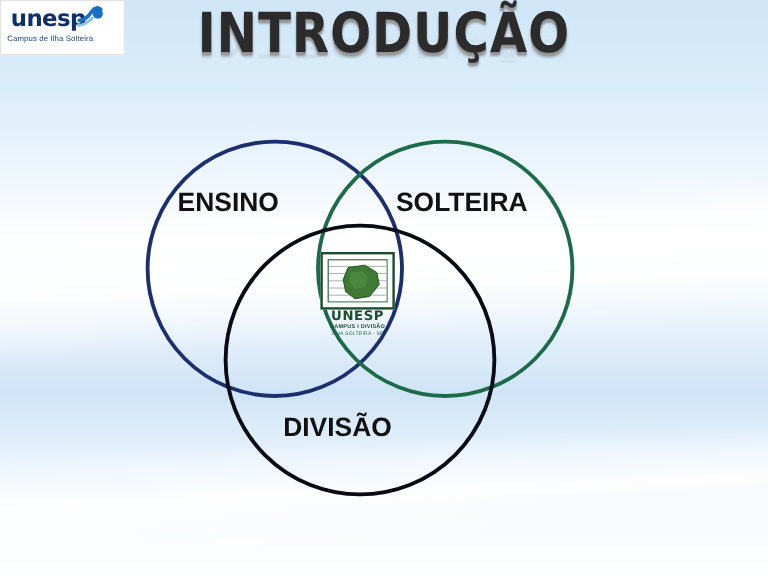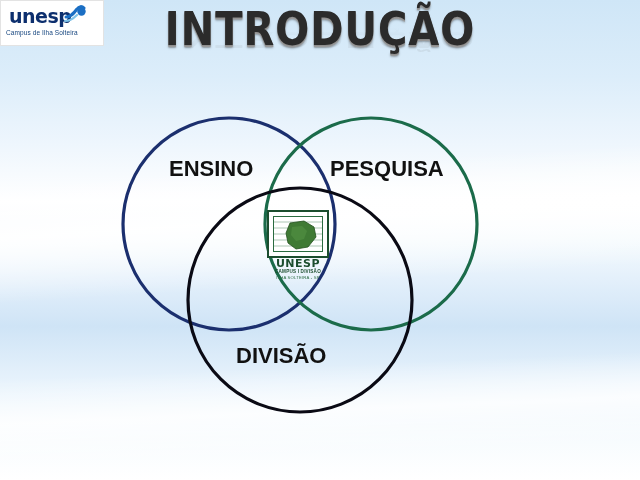--- a/index.html
+++ b/index.html
@@ -142,21 +142,21 @@
   }
   .venn-label {
     position: absolute;
     font-family: "Liberation Sans", sans-serif;
     font-weight: bold;
     font-size: 22px;
     color: #111111;
     white-space: nowrap;
     z-index: 3;
   }
-  .label-ensino   { left: 169px; top: 156px; }
+  .label-ensino   { left: 148px; top: 156px; }
   .label-pesquisa { left: 330px; top: 156px; }
   .label-extensao { left: 236px; top: 343px; }
 
   
   .emblem {
     position: absolute;
     left: 267px;
     top: 210px;
     width: 62px;
     height: 72px;
@@ -240,21 +240,21 @@
     <div class="logo-campus">Campus de Ilha Solteira</div>
   </div>
 
   <svg class="venn" viewBox="0 0 640 480">
     <circle cx="229" cy="224" r="106" fill="none" stroke="#1b2f6e" stroke-width="3.2"></circle>
     <circle cx="371" cy="224" r="106" fill="none" stroke="#1b6b4a" stroke-width="3.2"></circle>
     <circle cx="300" cy="300" r="112" fill="none" stroke="#0a0a14" stroke-width="3.2"></circle>
   </svg>
 
   <div class="venn-label label-ensino">ENSINO</div>
-  <div class="venn-label label-pesquisa">PESQUISA</div>
+  <div class="venn-label label-pesquisa">SOLTEIRA</div>
   <div class="venn-label label-extensao">DIVISÃO</div>
 
   <div class="emblem">
     <div class="emblem-frame">
       <div class="emblem-inner">
         <svg viewBox="0 0 52 38" width="52" height="38">
           <rect x="0" y="0" width="52" height="38" fill="#ffffff"></rect>
           <g stroke="#2a6b40" stroke-width="0.6" opacity="0.65">
             <line x1="0" y1="5" x2="52" y2="5"></line>
             <line x1="0" y1="11" x2="52" y2="11"></line>

